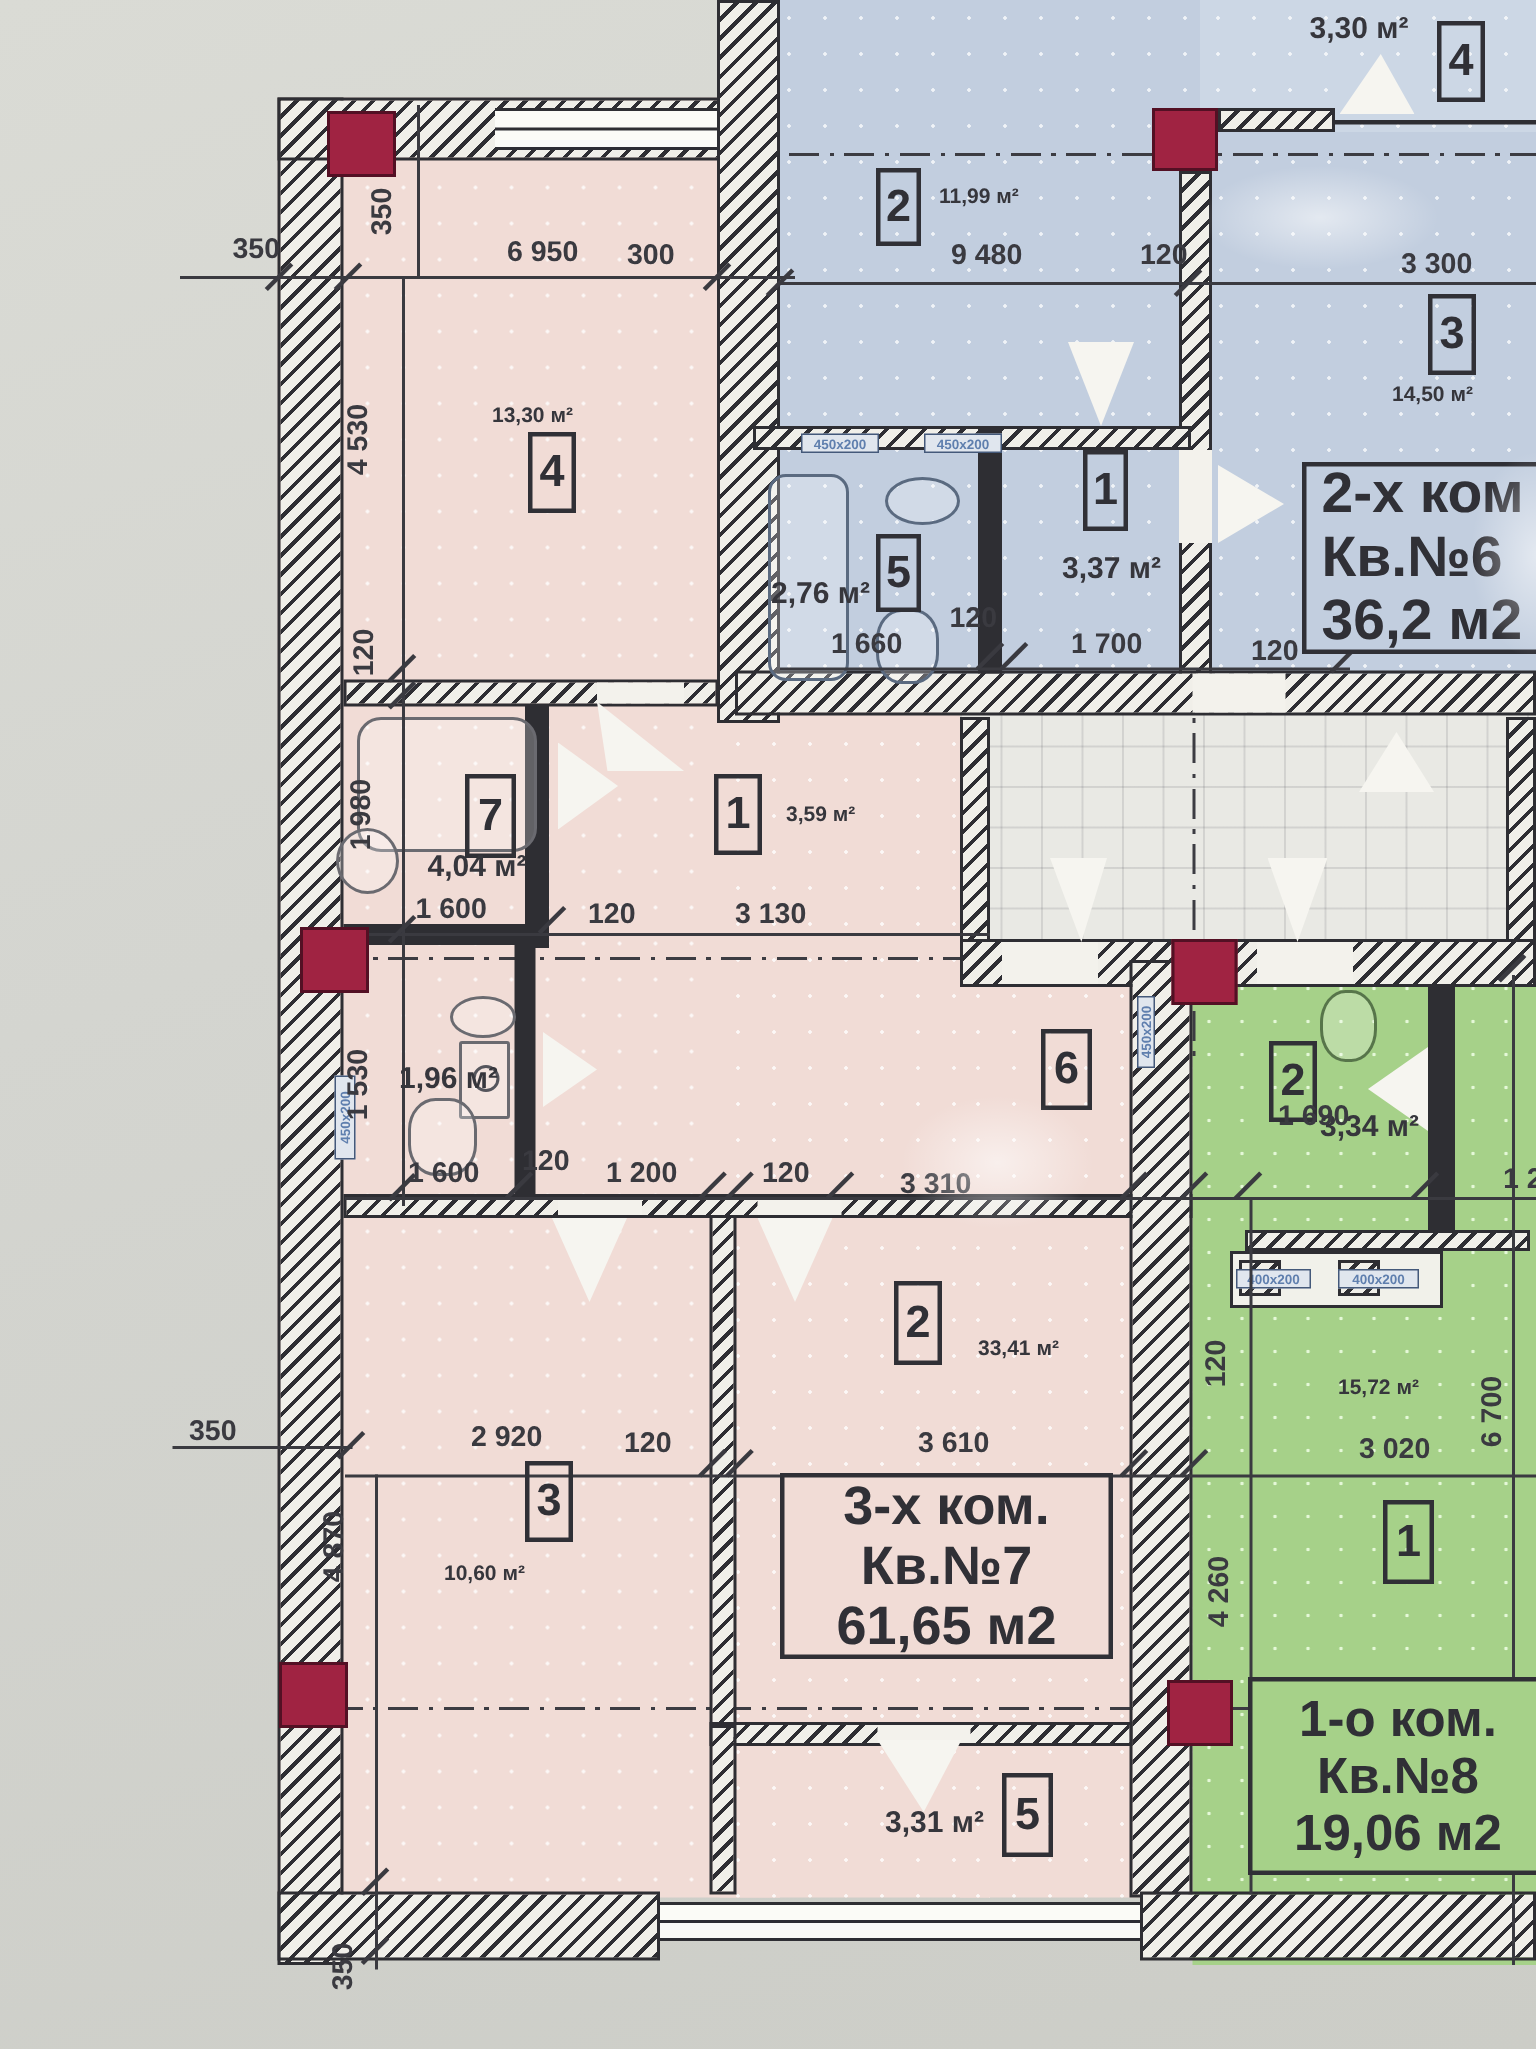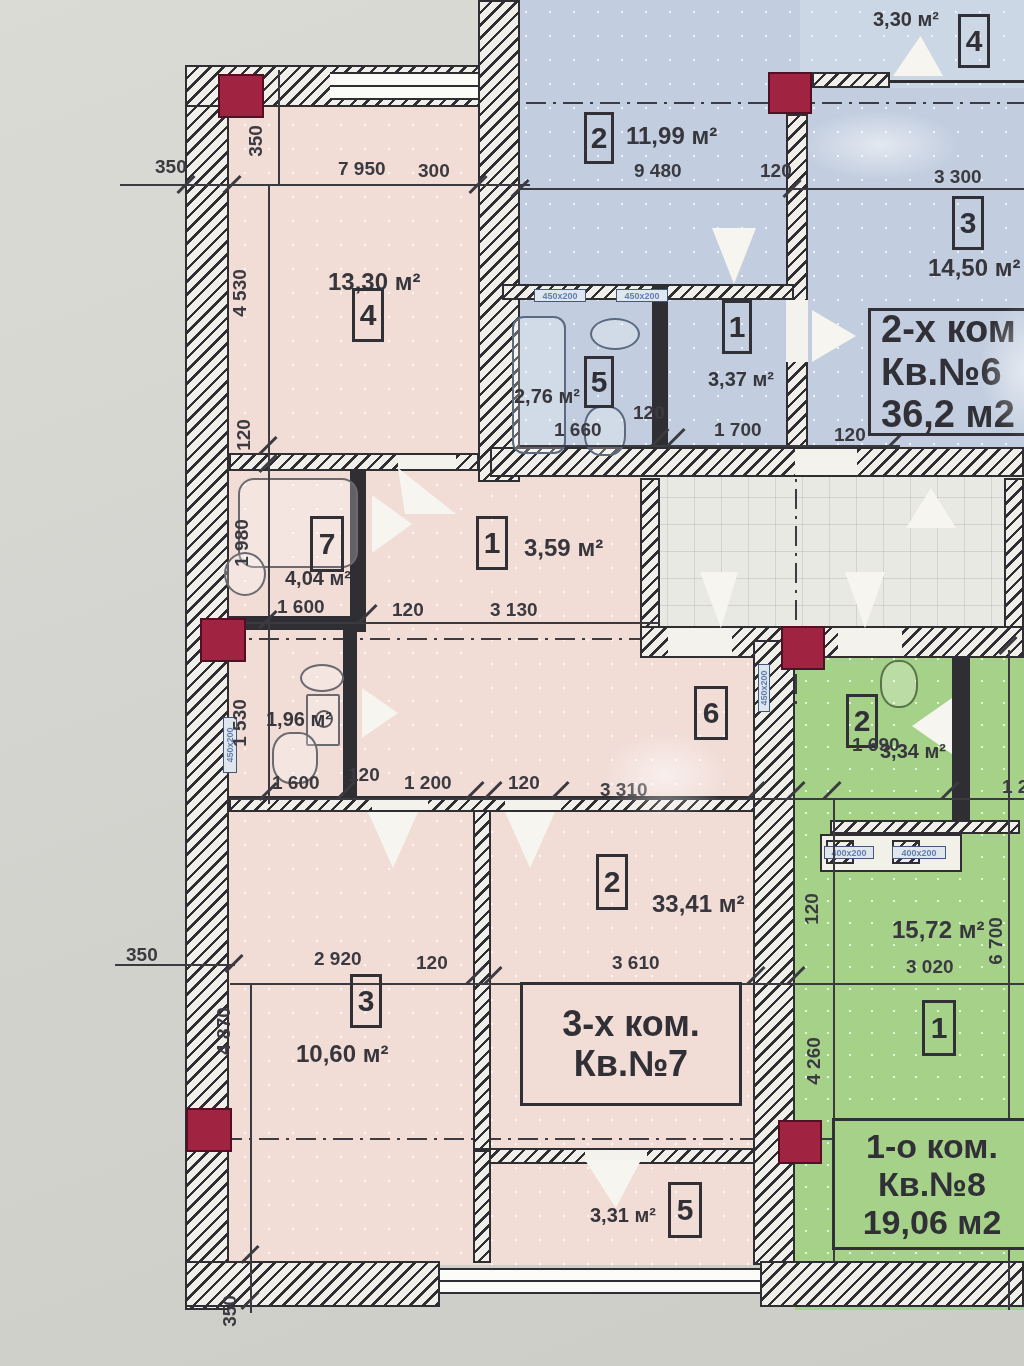--- a/index.html
+++ b/index.html
@@ -20,21 +20,21 @@
   .win{background:#fbfbf7;border-top:2px solid #2e2e33;border-bottom:2px solid #2e2e33;background-image:linear-gradient(#2e2e33,#2e2e33);background-size:100% 2px;background-position:center;background-repeat:no-repeat;}
   .winv{background:#fbfbf7;border-left:2px solid #2e2e33;border-right:2px solid #2e2e33;background-image:linear-gradient(90deg,#2e2e33,#2e2e33);background-size:2px 100%;background-position:center;background-repeat:no-repeat;}
   
   .axh{height:2px;background:repeating-linear-gradient(90deg,#3c3c42 0 20px,transparent 20px 27px,#3c3c42 27px 30px,transparent 30px 37px);}
   .axv{width:2px;background:repeating-linear-gradient(180deg,#3c3c42 0 20px,transparent 20px 27px,#3c3c42 27px 30px,transparent 30px 37px);}
   
   .dl{background:#3a3a40;}
   .tk{width:24px;height:3px;background:#3a3a40;transform:rotate(-45deg);}
   .dt{font-weight:bold;font-size:19px;color:#3a3a40;white-space:nowrap;}
   .vrt{transform:rotate(-90deg);transform-origin:center;}
-  .ar{font-weight:bold;font-size:24px;color:#36363c;white-space:nowrap;}
+  .ar{font-weight:bold;font-size:14px;color:#36363c;white-space:nowrap;}
   .nb{border:3px solid #303036;font-weight:bold;font-size:30px;color:#303036;display:flex;align-items:center;justify-content:center;}
   .tb{border:3px solid #303036;font-weight:bold;color:#303036;text-align:center;display:flex;flex-direction:column;justify-content:center;line-height:1.12;}
   .vent{background:#e0e6ee;border:1px solid #44597a;color:#5f7fae;font-size:9px;font-weight:bold;display:flex;align-items:center;justify-content:center;white-space:nowrap;overflow:hidden;}
   .fx{border:2px solid #6a6a70;background:rgba(255,255,255,.25);}
   .glare{pointer-events:none;background:radial-gradient(ellipse at center,rgba(255,255,255,.55),rgba(255,255,255,0) 70%);}
   .wedge{background:#f6f5f0;}
 </style>
 </head>
 <body>
 
@@ -197,21 +197,21 @@
   <div class="abs ar" style="left:708px;top:368px;font-size:20px">3,37 м²</div>
   <div class="abs nb" style="left:584px;top:356px;width:30px;height:52px">5</div>
   <div class="abs ar" style="left:514px;top:385px;font-size:20px">2,76 м²</div>
   <div class="abs dt" style="left:554px;top:419px">1 660</div>
   <div class="abs dt" style="left:633px;top:402px">120</div>
   <div class="abs dt" style="left:714px;top:419px">1 700</div>
   <div class="abs dt" style="left:834px;top:424px">120</div>
 
   <div class="abs dt" style="left:155px;top:156px">350</div>
   <div class="abs dt vrt" style="left:240px;top:130px">350</div>
-  <div class="abs dt" style="left:338px;top:158px">7 950</div>
+  <div class="abs dt" style="left:338px;top:158px">6 950</div>
   <div class="abs dt" style="left:418px;top:160px">300</div>
   <div class="abs ar" style="left:328px;top:268px">13,30 м²</div>
   <div class="abs nb" style="left:352px;top:288px;width:32px;height:54px">4</div>
   <div class="abs dt vrt" style="left:216px;top:282px">4 530</div>
   <div class="abs dt vrt" style="left:228px;top:424px">120</div>
   <div class="abs nb" style="left:310px;top:516px;width:34px;height:56px">7</div>
   <div class="abs ar" style="left:285px;top:567px;font-size:20px">4,04 м²</div>
   <div class="abs dt vrt" style="left:218px;top:532px">1 980</div>
   <div class="abs nb" style="left:476px;top:516px;width:32px;height:54px">1</div>
   <div class="abs ar" style="left:524px;top:534px">3,59 м²</div>
@@ -231,20 +231,21 @@
   <div class="abs dt" style="left:126px;top:944px">350</div>
   <div class="abs dt" style="left:314px;top:948px">2 920</div>
   <div class="abs dt" style="left:416px;top:952px">120</div>
   <div class="abs dt" style="left:612px;top:952px">3 610</div>
   <div class="abs dt vrt" style="left:200px;top:1020px">4 870</div>
   <div class="abs nb" style="left:350px;top:974px;width:32px;height:54px">3</div>
   <div class="abs ar" style="left:296px;top:1040px">10,60 м²</div>
   <div class="abs tb" style="left:520px;top:982px;width:222px;height:124px;font-size:36px;background:#f1dcd6">
     <span>3-х ком.</span>
     <span>Кв.№7</span>
+    <span>61,65 м2</span>
   </div>
   <div class="abs ar" style="left:590px;top:1204px;font-size:20px">3,31 м²</div>
   <div class="abs nb" style="left:668px;top:1182px;width:34px;height:56px">5</div>
   <div class="abs dt vrt" style="left:214px;top:1300px">350</div>
 
   <div class="abs nb" style="left:846px;top:694px;width:32px;height:54px">2</div>
   <div class="abs ar" style="left:880px;top:740px;font-size:20px">3,34 м²</div>
   <div class="abs dt" style="left:852px;top:734px">1 690</div>
   <div class="abs dt" style="left:1002px;top:776px">1 2</div>
   <div class="abs dt vrt" style="left:796px;top:898px">120</div>

